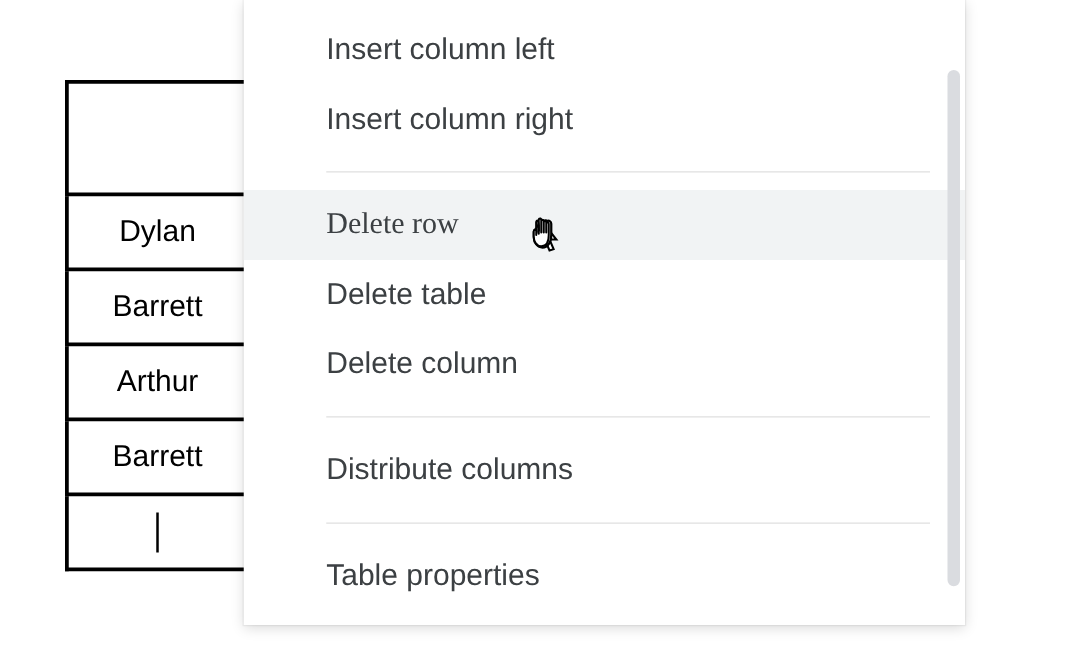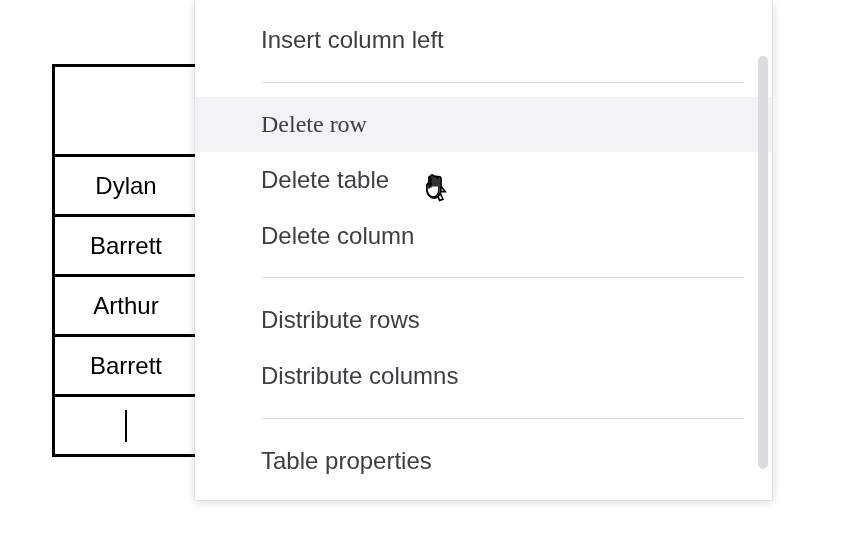--- a/index.html
+++ b/index.html
@@ -136,26 +136,26 @@
         <span class="text-cursor"></span>
       </td>
       <td class="col-wed"></td>
     </tr>
   </tbody>
     </table>
 </div>
 
 <div class="context-menu">
   <div class="menu-item">Insert column left</div>
+  <div class="menu-item">Insert column right</div>
   <div class="menu-divider"></div>
   <div class="menu-item hover">Delete row</div>
   <div class="menu-item">Delete table</div>
   <div class="menu-item">Delete column</div>
   <div class="menu-divider"></div>
-  <div class="menu-item">Distribute rows</div>
   <div class="menu-item">Distribute columns</div>
   <div class="menu-divider"></div>
   <div class="menu-item">Table properties</div>
   <div class="scrollbar"></div>
 </div>
 
 <div class="pointer-cursor">
   <svg viewBox="0 0 32 36">
     <path d="M 10 2 L 10 20 L 13 17 L 16 24 L 19 23 L 16 16 L 21 16 Z" fill="#fff" stroke="#000" stroke-width="1.5" transform="translate(2,4) scale(1.1)"></path>
     <path d="M 8 16 C 8 12 10 10 12 10 C 12 8 14 7 15 8 C 15 6 17 6 18 7 C 19 6 21 7 21 9 L 21 18 C 21 24 18 28 14 28 C 10 28 7 24 7 20 L 7 16 C 7 14 9 14 9 16 L 9 19 L 9 8 C 9 6 11 6 11 8 L 11 16" fill="#fff" stroke="#000" stroke-width="1.8" stroke-linejoin="round"></path>

